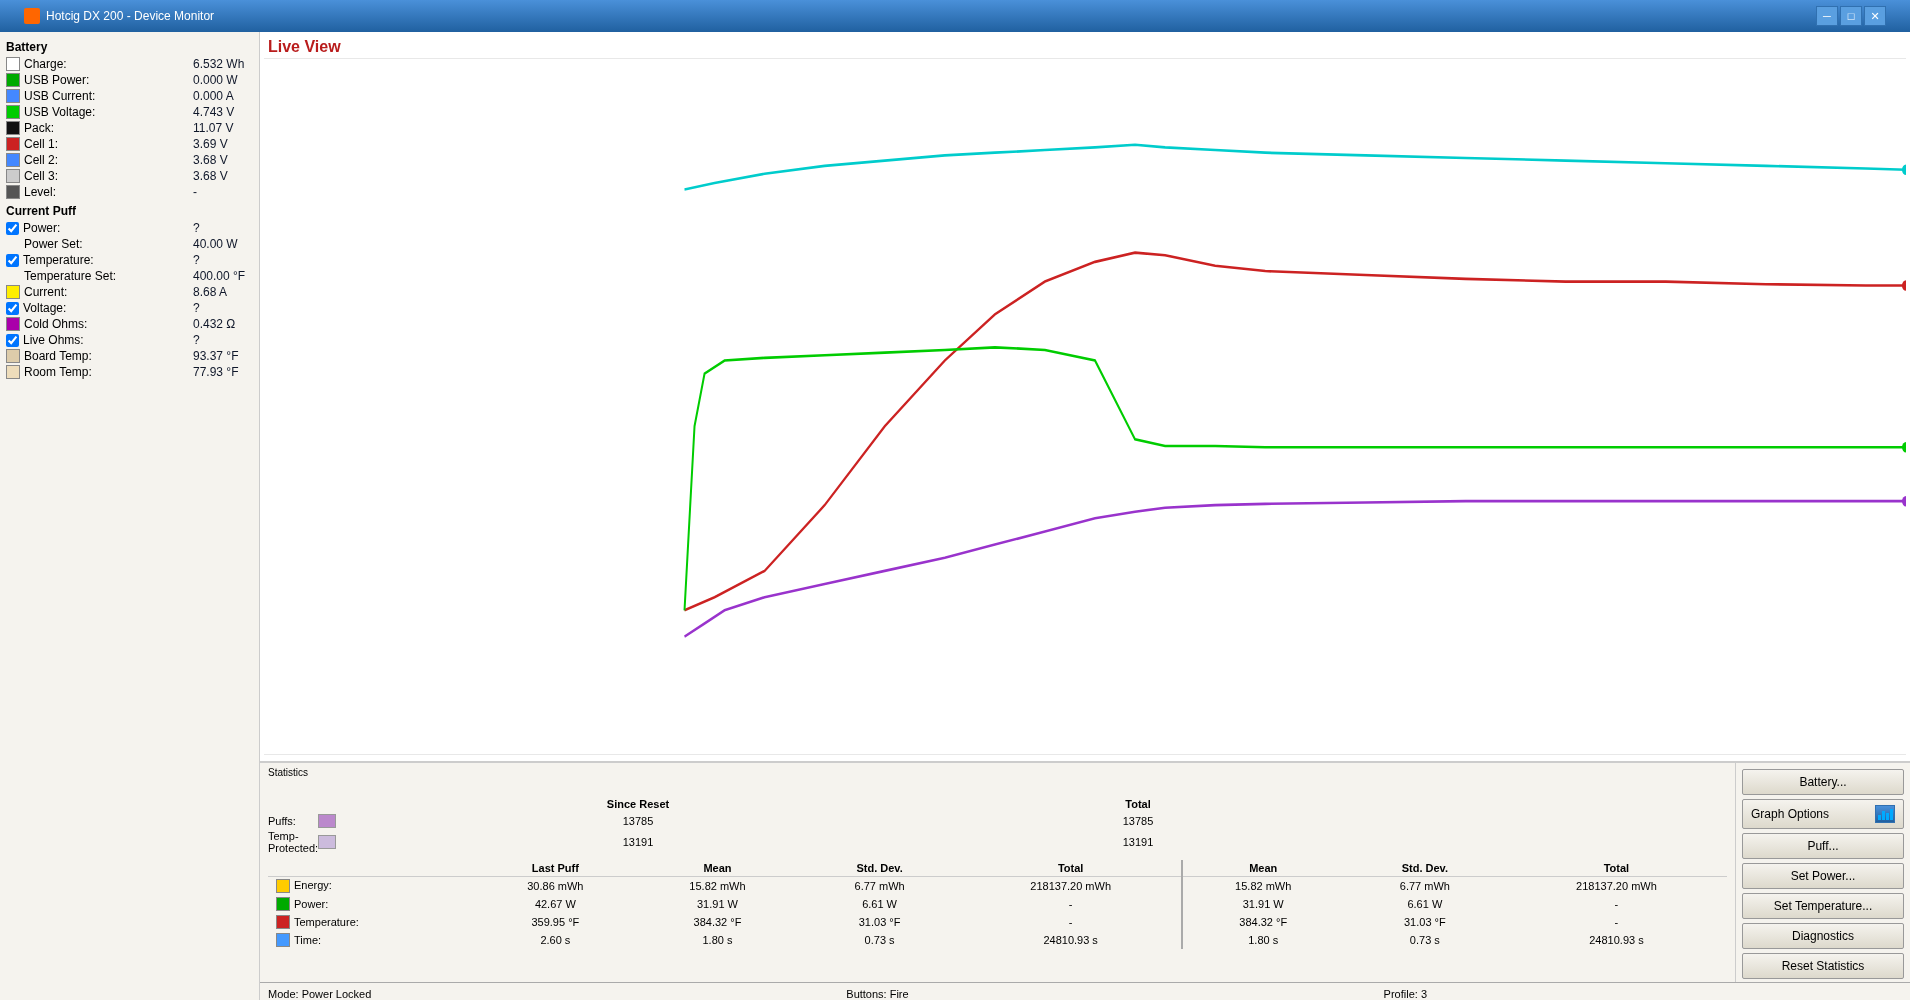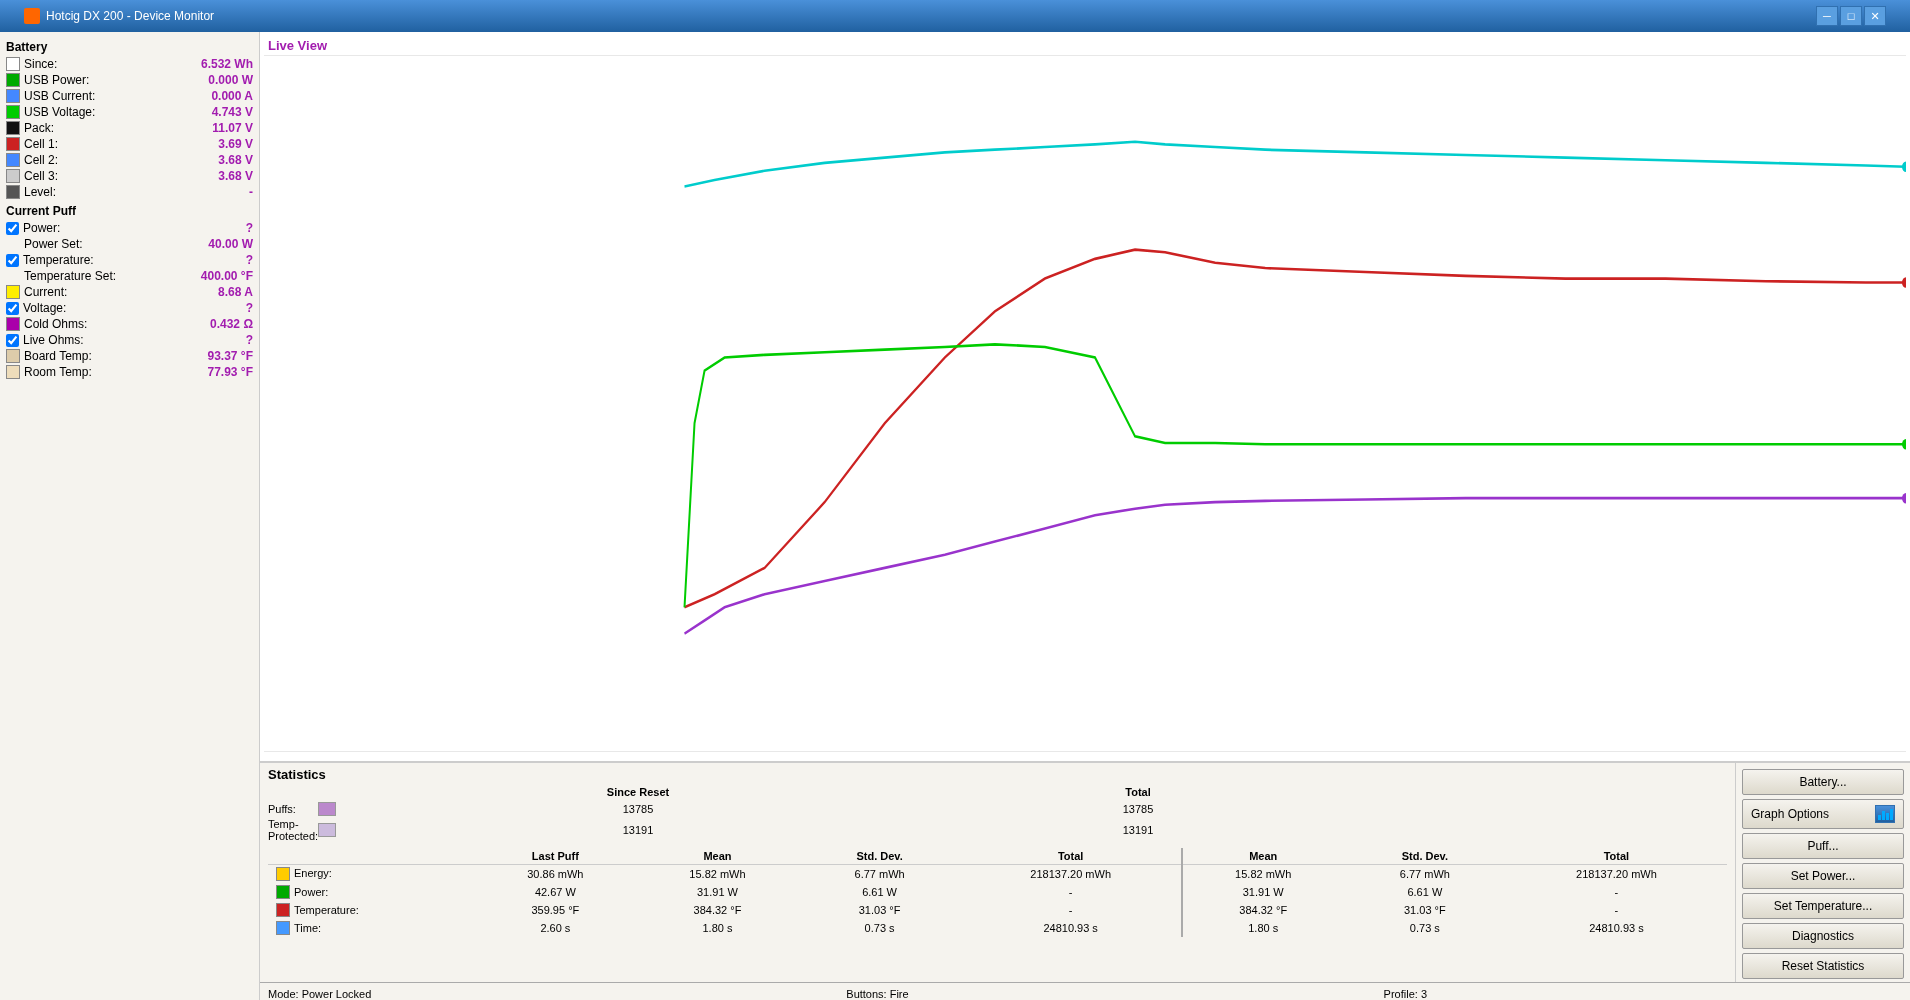--- a/index.html
+++ b/index.html
@@ -80,45 +80,43 @@
       width: 14px;
       height: 14px;
       border: 1px solid #888;
       flex-shrink: 0;
     }
     .row-label {
       flex: 1;
       color: #000;
     }
     .row-value {
-      color: #a21caf;
-      text-align: right;
+      color: #0f172a;
       min-width: 60px;
-      font-weight: bold;
     }
 
     
     .right-area {
       flex: 1;
       display: flex;
       flex-direction: column;
     }
 
     
     .chart-area {
       flex: 1;
       background: white;
       border-bottom: 1px solid #ccc;
       position: relative;
       padding: 4px;
     }
     .chart-label {
-      font-size: 13px;
+      font-size: 16px;
       font-weight: bold;
-      color: #a21caf;
+      color: #b91c1c;
       padding: 2px 4px;
     }
     .chart-canvas {
       width: 100%;
       height: calc(100% - 24px);
     }
 
     
     .bottom-panel {
       background: #f5f3ee;
@@ -126,23 +124,23 @@
       display: flex;
       height: 220px;
       flex-shrink: 0;
     }
     .stats-area {
       flex: 1;
       padding: 4px 8px;
       overflow: hidden;
     }
     .stats-title {
-      font-weight: bold;
-      font-size: 13px;
-      margin-bottom: 4px;
+      font-weight: normal;
+      font-size: 10px;
+      margin-bottom: 20px;
     }
 
     
     .right-buttons {
       width: 175px;
       padding: 6px;
       display: flex;
       flex-direction: column;
       gap: 4px;
       border-left: 1px solid #ccc;
@@ -223,21 +221,21 @@
 </div>
 
 <div class="main-content">
 
   <div class="left-panel">
 
     <div class="section-header">Battery</div>
     <div id="battery-rows">
         <div class="data-row">
       <div class="color-box" style="background:#ffffff; border:1px solid #888;"></div>
-      <span class="row-label">Since:</span>
+      <span class="row-label">Charge:</span>
       <span class="row-value">6.532 Wh</span>
     </div>
         <div class="data-row">
       <div class="color-box" style="background:#00aa00; border:1px solid #888;"></div>
       <span class="row-label">USB Power:</span>
       <span class="row-value">0.000 W</span>
     </div>
         <div class="data-row">
       <div class="color-box" style="background:#4488ff; border:1px solid #888;"></div>
       <span class="row-label">USB Current:</span>

